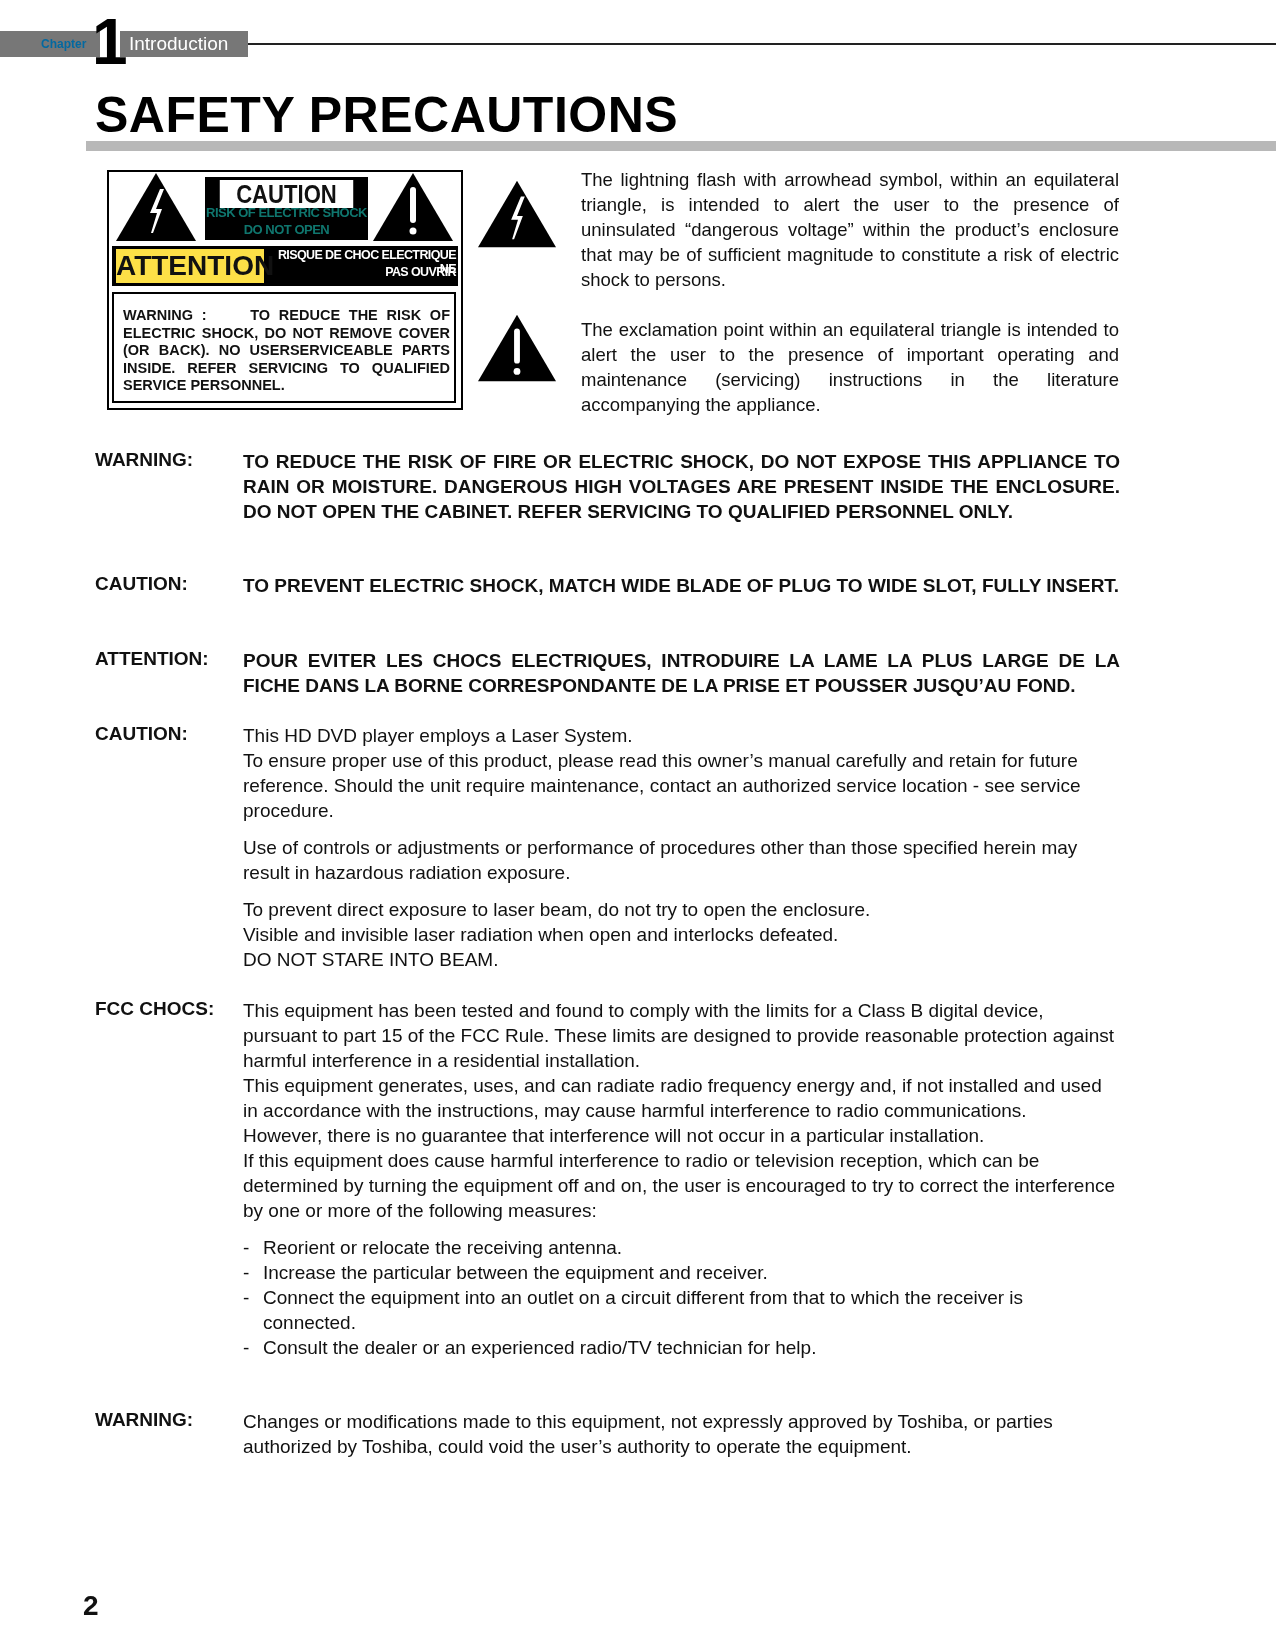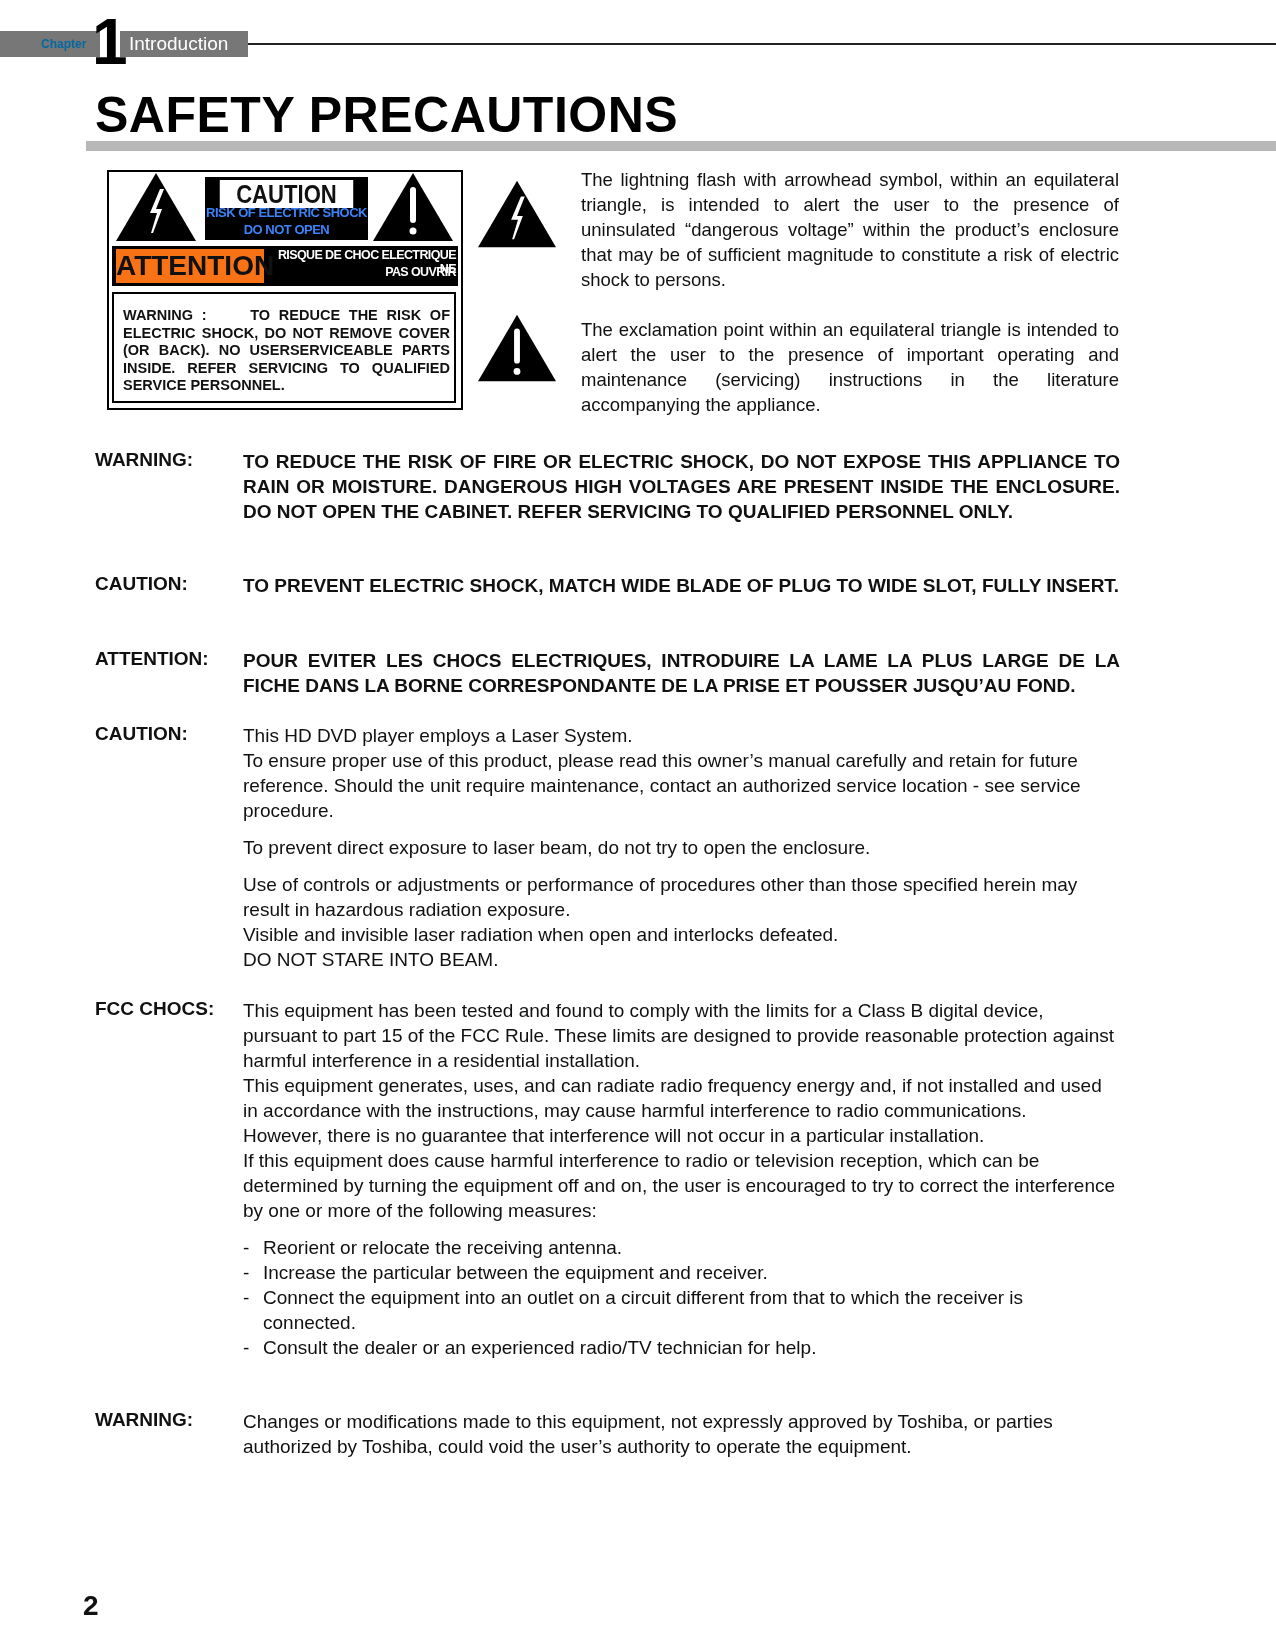--- a/index.html
+++ b/index.html
@@ -17,23 +17,23 @@
   
   .page-title { position: absolute; left: 95px; top: 86px; font-size: 50px; font-weight: bold; color: #000; letter-spacing: 0.5px; }
   .title-rule { position: absolute; left: 86px; top: 141px; right: 0; height: 10px; background: #b8b8b8; }
 
   
   .label-box { position: absolute; left: 107px; top: 170px; width: 356px; height: 240px; border: 2px solid #000; box-sizing: border-box; }
   .tri { position: absolute; }
   .caution-box { position: absolute; left: 205px; top: 177px; width: 163px; height: 63px; background: #000; }
   .caution-head { position: absolute; left: 208px; top: 180px; width: 157px; height: 28px; background: #fff; text-align: center;
                   font-size: 26px; font-weight: bold; line-height: 28px; transform: scaleX(0.85); }
-  .caution-sub { position: absolute; left: 205px; width: 163px; text-align: center; color: #3b82f6; font-size: 13px; font-weight: bold; letter-spacing: -0.5px; }
+  .caution-sub { position: absolute; left: 205px; width: 163px; text-align: center; color: #0f766e; font-size: 13px; font-weight: bold; letter-spacing: -0.5px; }
   .attention-box { position: absolute; left: 112px; top: 246px; width: 346px; height: 40px; background: #000; }
-  .attention-word { position: absolute; left: 116px; top: 249px; width: 148px; height: 34px; background: #f97316; text-align: center;
+  .attention-word { position: absolute; left: 116px; top: 249px; width: 148px; height: 34px; background: #fde047; text-align: center;
                     font-size: 28px; font-weight: bold; line-height: 34px; }
   .attention-sub { position: absolute; left: 266px; width: 190px; text-align: right; color: #fff; font-size: 12.5px; font-weight: bold; letter-spacing: -0.6px; }
   .warn-inner { position: absolute; left: 112px; top: 292px; width: 344px; height: 111px; border: 2px solid #000; box-sizing: border-box; }
   .warn-text { position: absolute; left: 123px; top: 307px; width: 327px; font-size: 14.5px; font-weight: bold; line-height: 17.5px; text-align: justify; }
 
   
   .sym-text { position: absolute; left: 581px; width: 538px; font-size: 18.5px; line-height: 25px; text-align: justify; }
 
   
   .notice-label { position: absolute; left: 95px; font-size: 19px; font-weight: bold; }
@@ -97,22 +97,22 @@
 <div class="notice-label" style="top:573px">CAUTION:</div>
 <div class="notice-body bold" style="top:573px">TO PREVENT ELECTRIC SHOCK, MATCH WIDE BLADE OF PLUG TO WIDE SLOT, FULLY INSERT.</div>
 
 <div class="notice-label" style="top:648px">ATTENTION:</div>
 <div class="notice-body bold" style="top:648px">POUR EVITER LES CHOCS ELECTRIQUES, INTRODUIRE LA LAME LA PLUS LARGE DE LA FICHE DANS LA BORNE CORRESPONDANTE DE LA PRISE ET POUSSER JUSQU’AU FOND.</div>
 
 <div class="notice-label" style="top:723px">CAUTION:</div>
 <div class="notice-body" style="top:723px">
   <p>This HD DVD player employs a Laser System.</p>
   <p>To ensure proper use of this product, please read this owner’s manual carefully and retain for future reference. Should the unit require maintenance, contact an authorized service location - see service procedure.</p>
+  <p style="margin-top:12px">Use of controls or adjustments or performance of procedures other than those specified herein may result in hazardous radiation exposure.</p>
   <p style="margin-top:12px">To prevent direct exposure to laser beam, do not try to open the enclosure.</p>
-  <p style="margin-top:12px">Use of controls or adjustments or performance of procedures other than those specified herein may result in hazardous radiation exposure.</p>
   <p>Visible and invisible laser radiation when open and interlocks defeated.</p>
   <p>DO NOT STARE INTO BEAM.</p>
 </div>
 
 <div class="notice-label" style="top:998px">FCC CHOCS:</div>
 <div class="notice-body" style="top:998px">
   <p>This equipment has been tested and found to comply with the limits for a Class B digital device, pursuant to part 15 of the FCC Rule. These limits are designed to provide reasonable protection against harmful interference in a residential installation.</p>
   <p>This equipment generates, uses, and can radiate radio frequency energy and, if not installed and used in accordance with the instructions, may cause harmful interference to radio communications.</p>
   <p>However, there is no guarantee that interference will not occur in a particular installation.</p>
   <p>If this equipment does cause harmful interference to radio or television reception, which can be determined by turning the equipment off and on, the user is encouraged to try to correct the interference by one or more of the following measures:</p>

